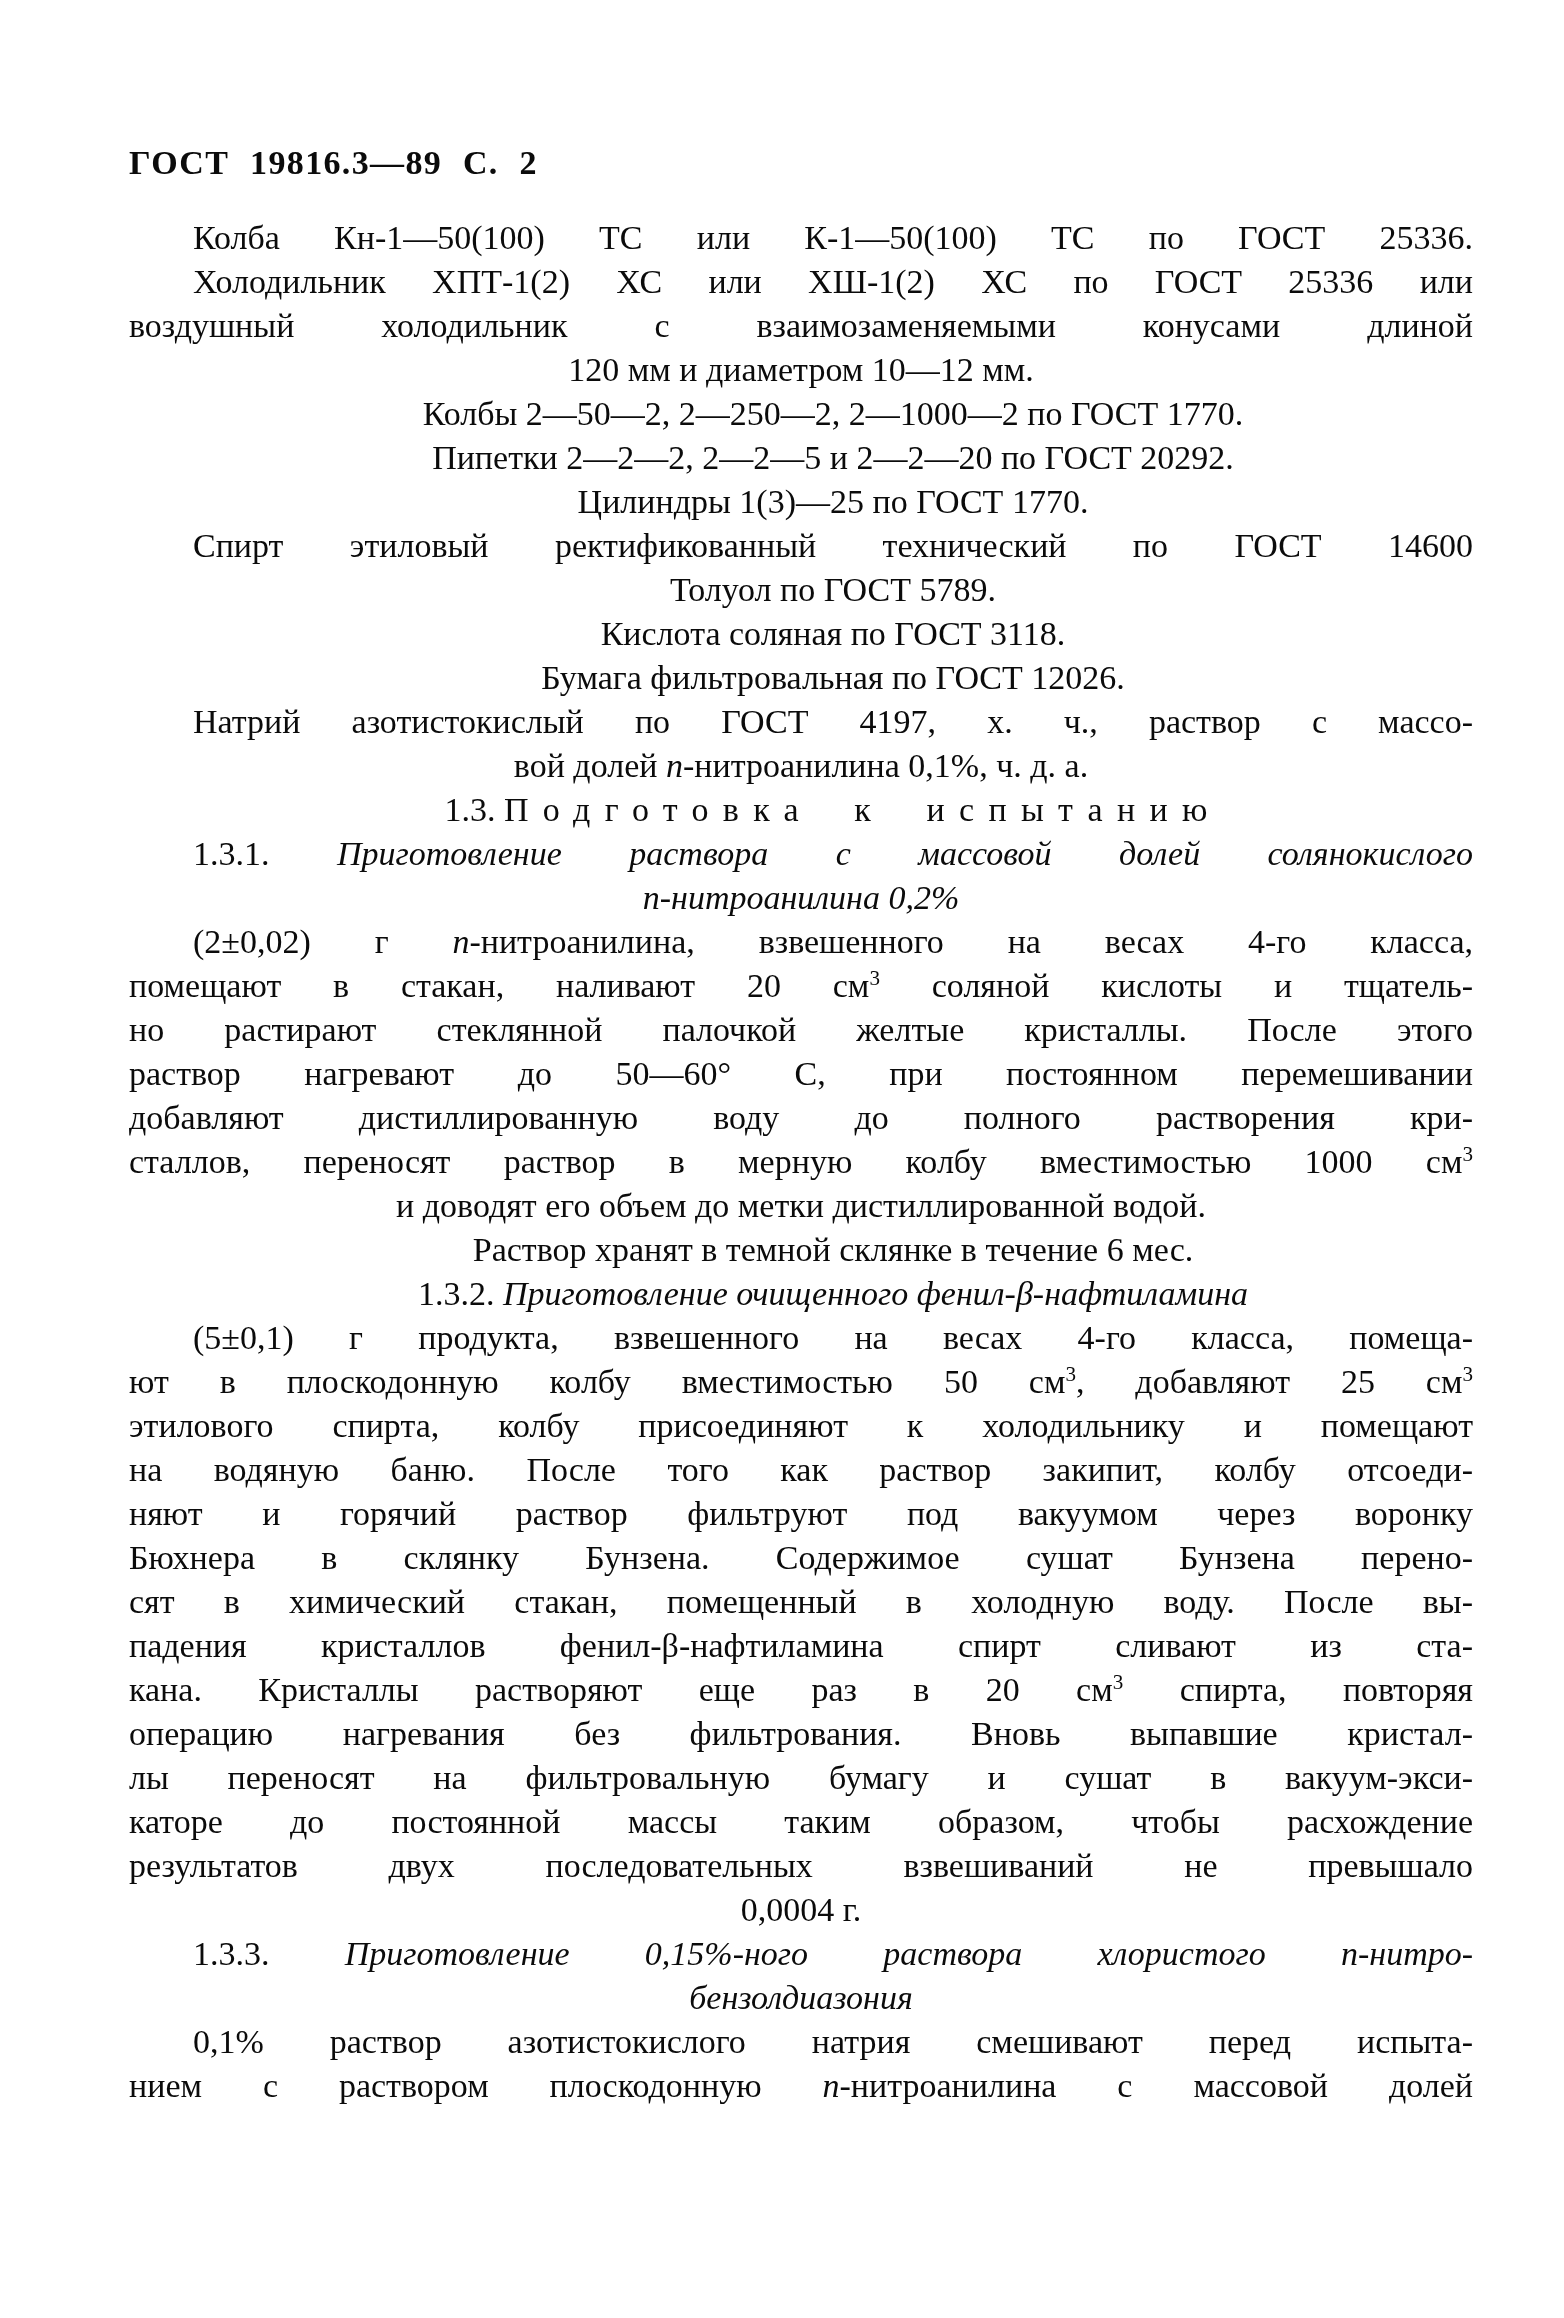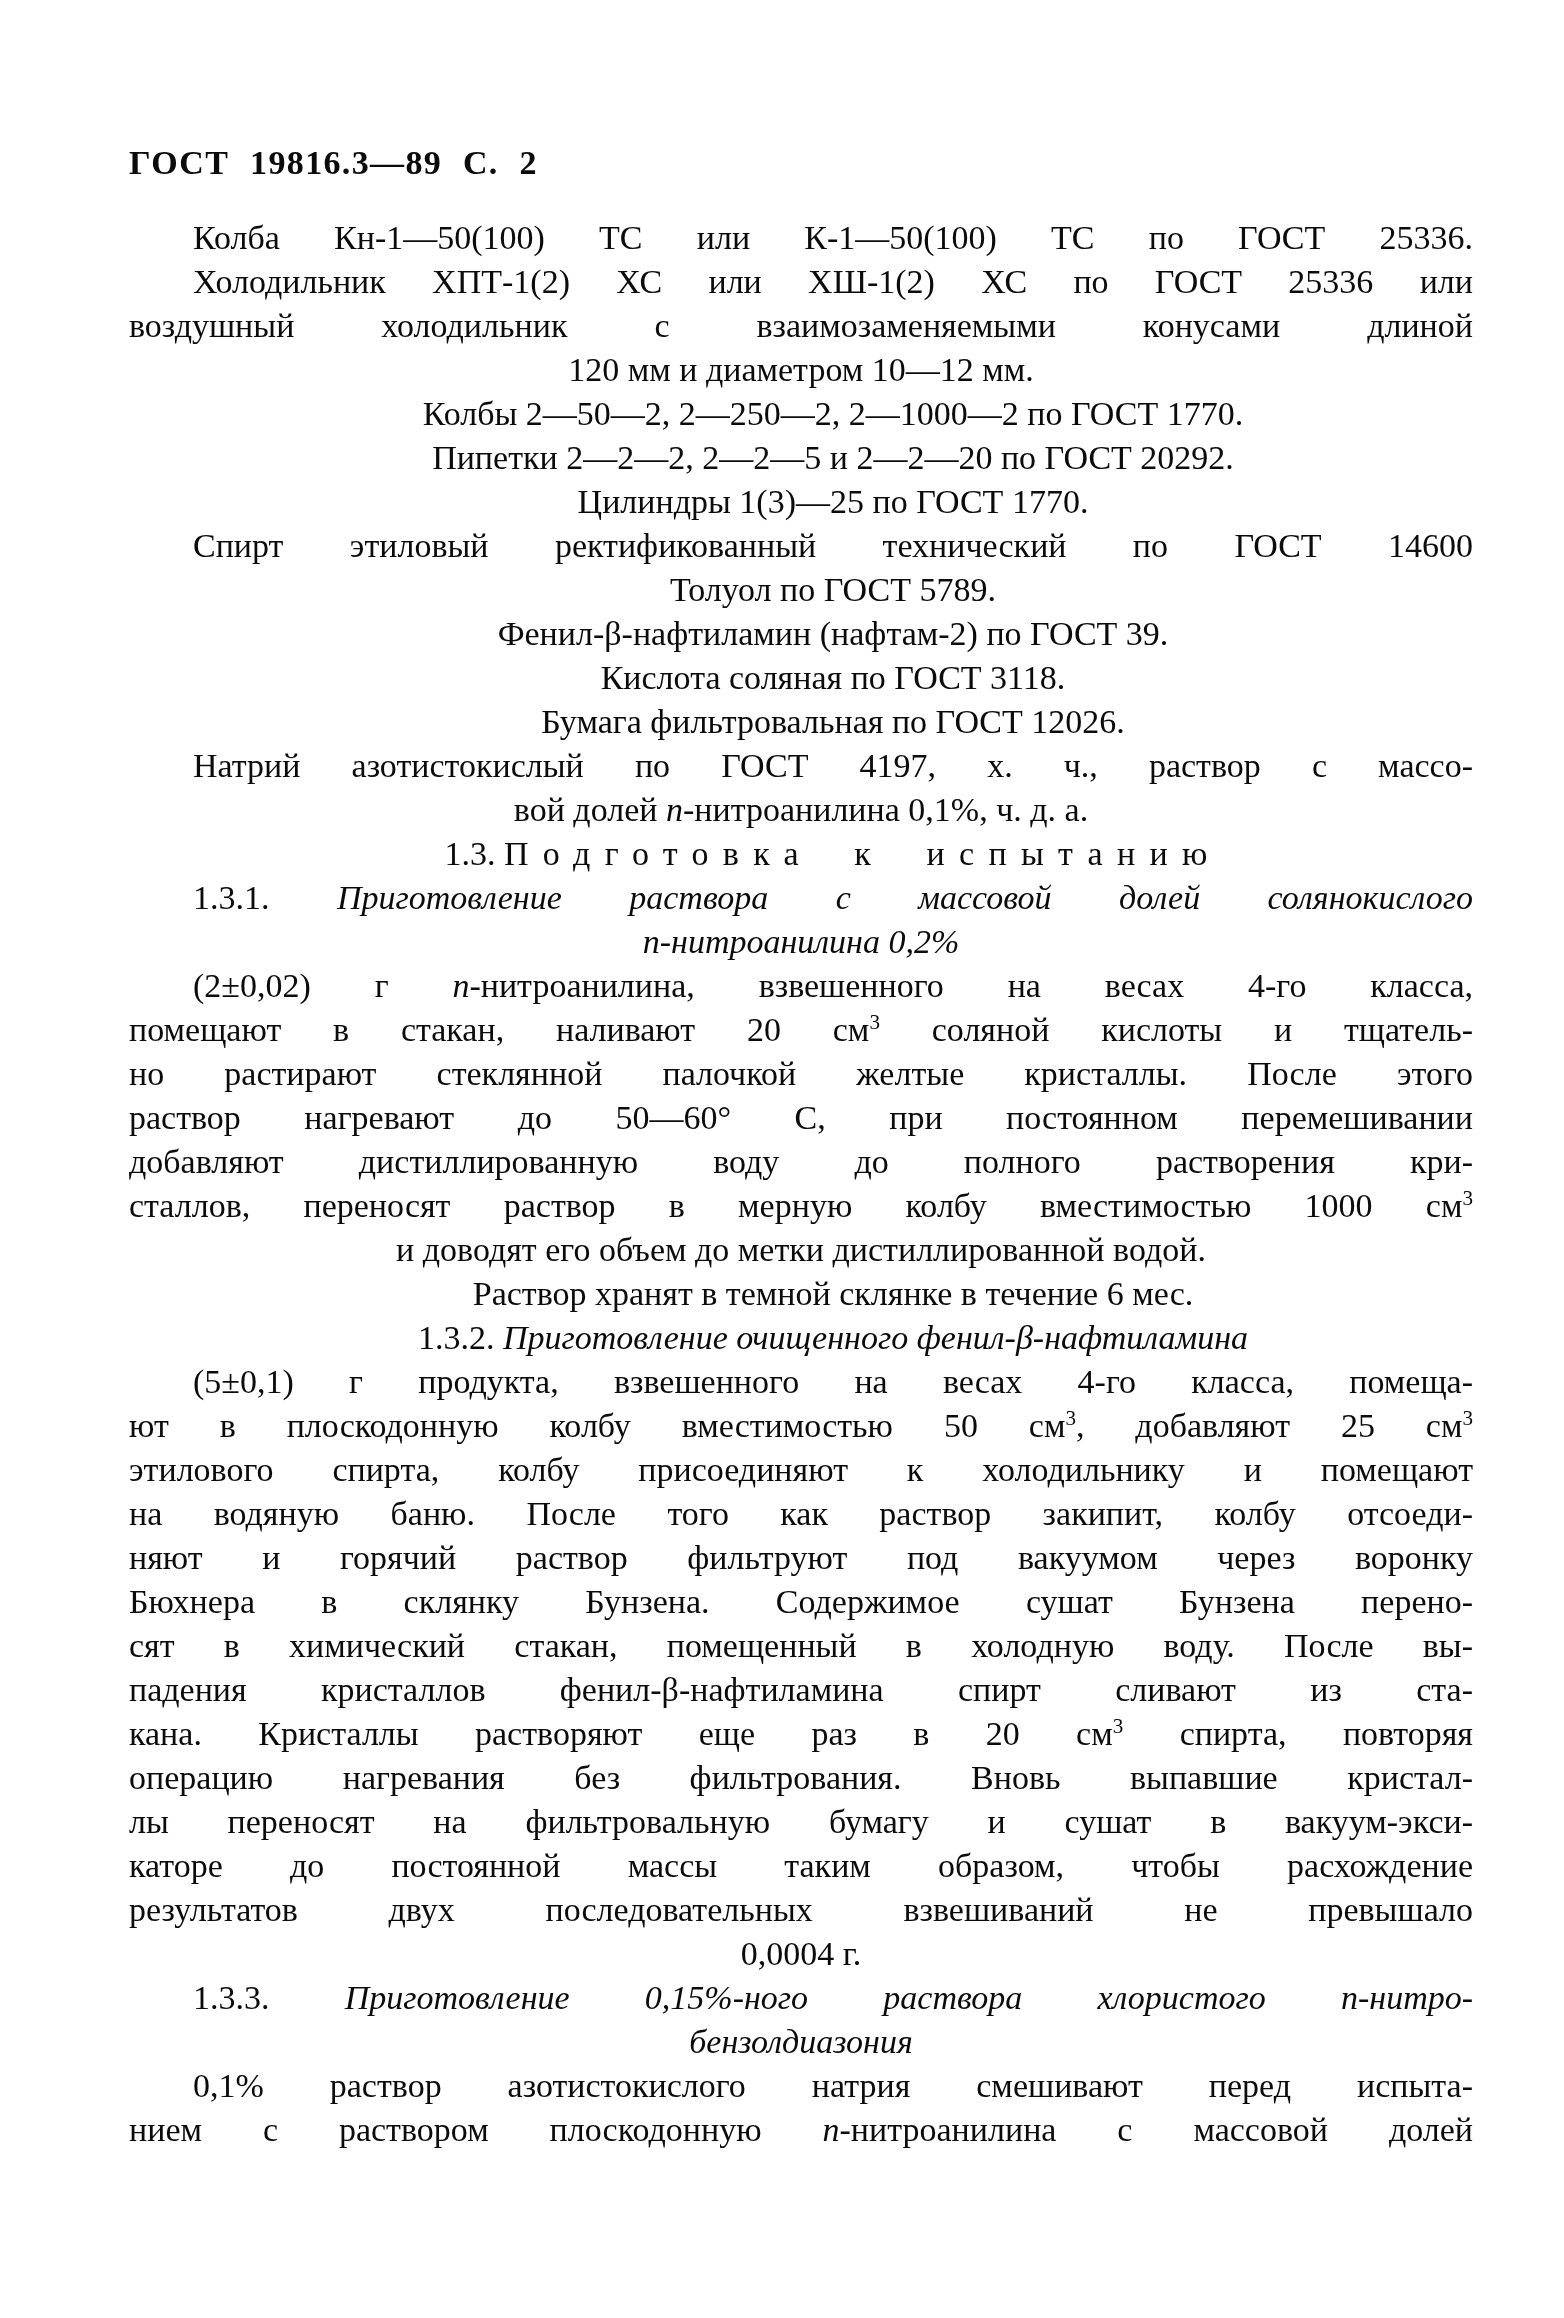--- a/index.html
+++ b/index.html
@@ -65,21 +65,20 @@
   <div class="body-text">
       <div class="line j ind"><span>Колба Кн-1—50(100) ТС или К-1—50(100) ТС по ГОСТ 25336.</span></div>
       <div class="line j ind"><span>Холодильник ХПТ-1(2) ХС или ХШ-1(2) ХС по ГОСТ 25336 или</span></div>
       <div class="line j"><span>воздушный холодильник с взаимозаменяемыми конусами длиной</span></div>
       <div class="line l"><span>120 мм и диаметром 10—12 мм.</span></div>
       <div class="line l ind"><span>Колбы 2—50—2, 2—250—2, 2—1000—2 по ГОСТ 1770.</span></div>
       <div class="line l ind"><span>Пипетки 2—2—2, 2—2—5 и 2—2—20 по ГОСТ 20292.</span></div>
       <div class="line l ind"><span>Цилиндры 1(3)—25 по ГОСТ 1770.</span></div>
       <div class="line j ind"><span>Спирт этиловый ректификованный технический по ГОСТ 14600</span></div>
       <div class="line l ind"><span>Толуол по ГОСТ 5789.</span></div>
-      <div class="line l ind"><span>Фенил-β-нафтиламин (нафтам-2) по ГОСТ 39.</span></div>
       <div class="line l ind"><span>Кислота соляная по ГОСТ 3118.</span></div>
       <div class="line l ind"><span>Бумага фильтровальная по ГОСТ 12026.</span></div>
       <div class="line j ind"><span>Натрий азотистокислый по ГОСТ 4197, х. ч., раствор с массо-</span></div>
       <div class="line l"><span>вой долей </span><span class="it">п</span><span>-нитроанилина 0,1%, ч. д. а.</span></div>
       <div class="line l ind"><span>1.3. </span><span class="sp">Подготовка к испытанию</span></div>
       <div class="line j ind"><span>1.3.1. </span><span class="it">Приготовление раствора с массовой долей солянокислого</span></div>
       <div class="line l"><span class="it">п-нитроанилина 0,2%</span></div>
       <div class="line j ind"><span>(2±0,02) г </span><span class="it">п</span><span>-нитроанилина, взвешенного на весах 4-го класса,</span></div>
       <div class="line j"><span>помещают в стакан, наливают 20 см</span><span class="sup">3</span><span> соляной кислоты и тщатель-</span></div>
       <div class="line j"><span>но растирают стеклянной палочкой желтые кристаллы. После этого</span></div>

